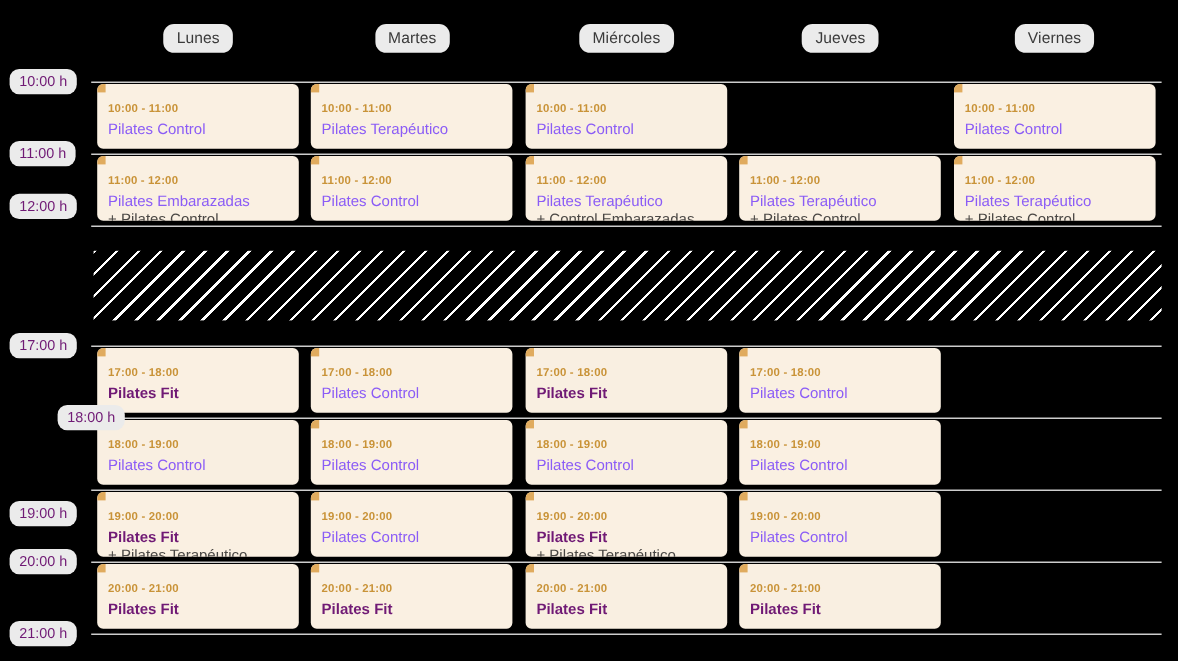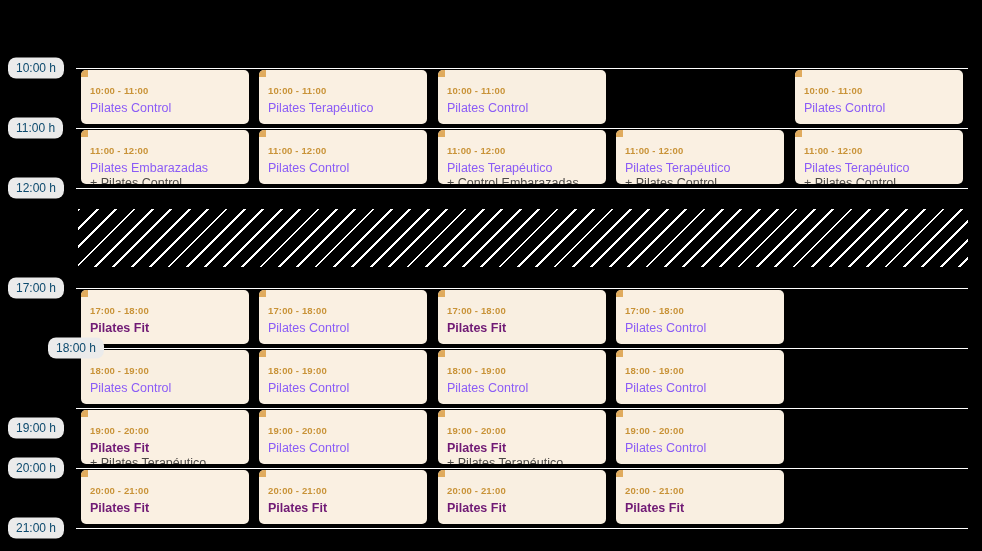--- a/index.html
+++ b/index.html
@@ -50,21 +50,21 @@
     width: 892px;
     height: 1px;
     background: #ffffff;
   }
 
   .time-pill {
     position: absolute;
     left: 8px;
     transform: translateY(-50%);
     background: #ebebeb;
-    color: #0c4a6e;
+    color: #701a75;
     font-size: 12px;
     line-height: 1;
     padding: 4px 8px 5px 8px;
     border-radius: 8px;
     white-space: nowrap;
     z-index: 4;
   }
 
   
   .card {
@@ -127,38 +127,45 @@
       #000000 2px,
       #000000 13px
     );
   }
 </style>
 </head>
 <body>
 
 <div class="schedule">
 
+  <div class="day-header-row" id="day-header-row">
+      <div class="day-pill" style="left: 165.2px;">Lunes</div>
+      <div class="day-pill" style="left: 343.6px;">Martes</div>
+      <div class="day-pill" style="left: 522px;">Miércoles</div>
+      <div class="day-pill" style="left: 700.4px;">Jueves</div>
+      <div class="day-pill" style="left: 878.8px;">Viernes</div>
+    </div>
 
   <div id="gridlines">
       <div class="time-line" style="top: 68px;"></div>
       <div class="time-line" style="top: 128px;"></div>
       <div class="time-line" style="top: 188px;"></div>
       <div class="time-line" style="top: 288px;"></div>
       <div class="time-line" style="top: 348px;"></div>
       <div class="time-line" style="top: 408px;"></div>
       <div class="time-line" style="top: 468px;"></div>
       <div class="time-line" style="top: 528px;"></div>
     </div>
 
   <div class="hatch-band" id="hatch-band" style="left: 78px; width: 890px; top: 209px; height: 58px;"></div>
 
   <div id="time-labels">
       <div class="time-pill" style="top: 68px;">10:00 h</div>
       <div class="time-pill" style="top: 128px;">11:00 h</div>
-      <div class="time-pill" style="top: 188px;">12:00 h</div>
+      <div class="time-pill" style="top: 172px;">12:00 h</div>
       <div class="time-pill" style="top: 288px;">17:00 h</div>
       <div class="time-pill" style="top: 348px; margin-left: 40px;">18:00 h</div>
       <div class="time-pill" style="top: 428px;">19:00 h</div>
       <div class="time-pill" style="top: 468px;">20:00 h</div>
       <div class="time-pill" style="top: 528px;">21:00 h</div>
     </div>
 
   <div id="cards-layer">
       <div class="card" style="left: 81px; width: 168px; top: 70px; height: 54px;">
         <div class="card-accent"></div>

